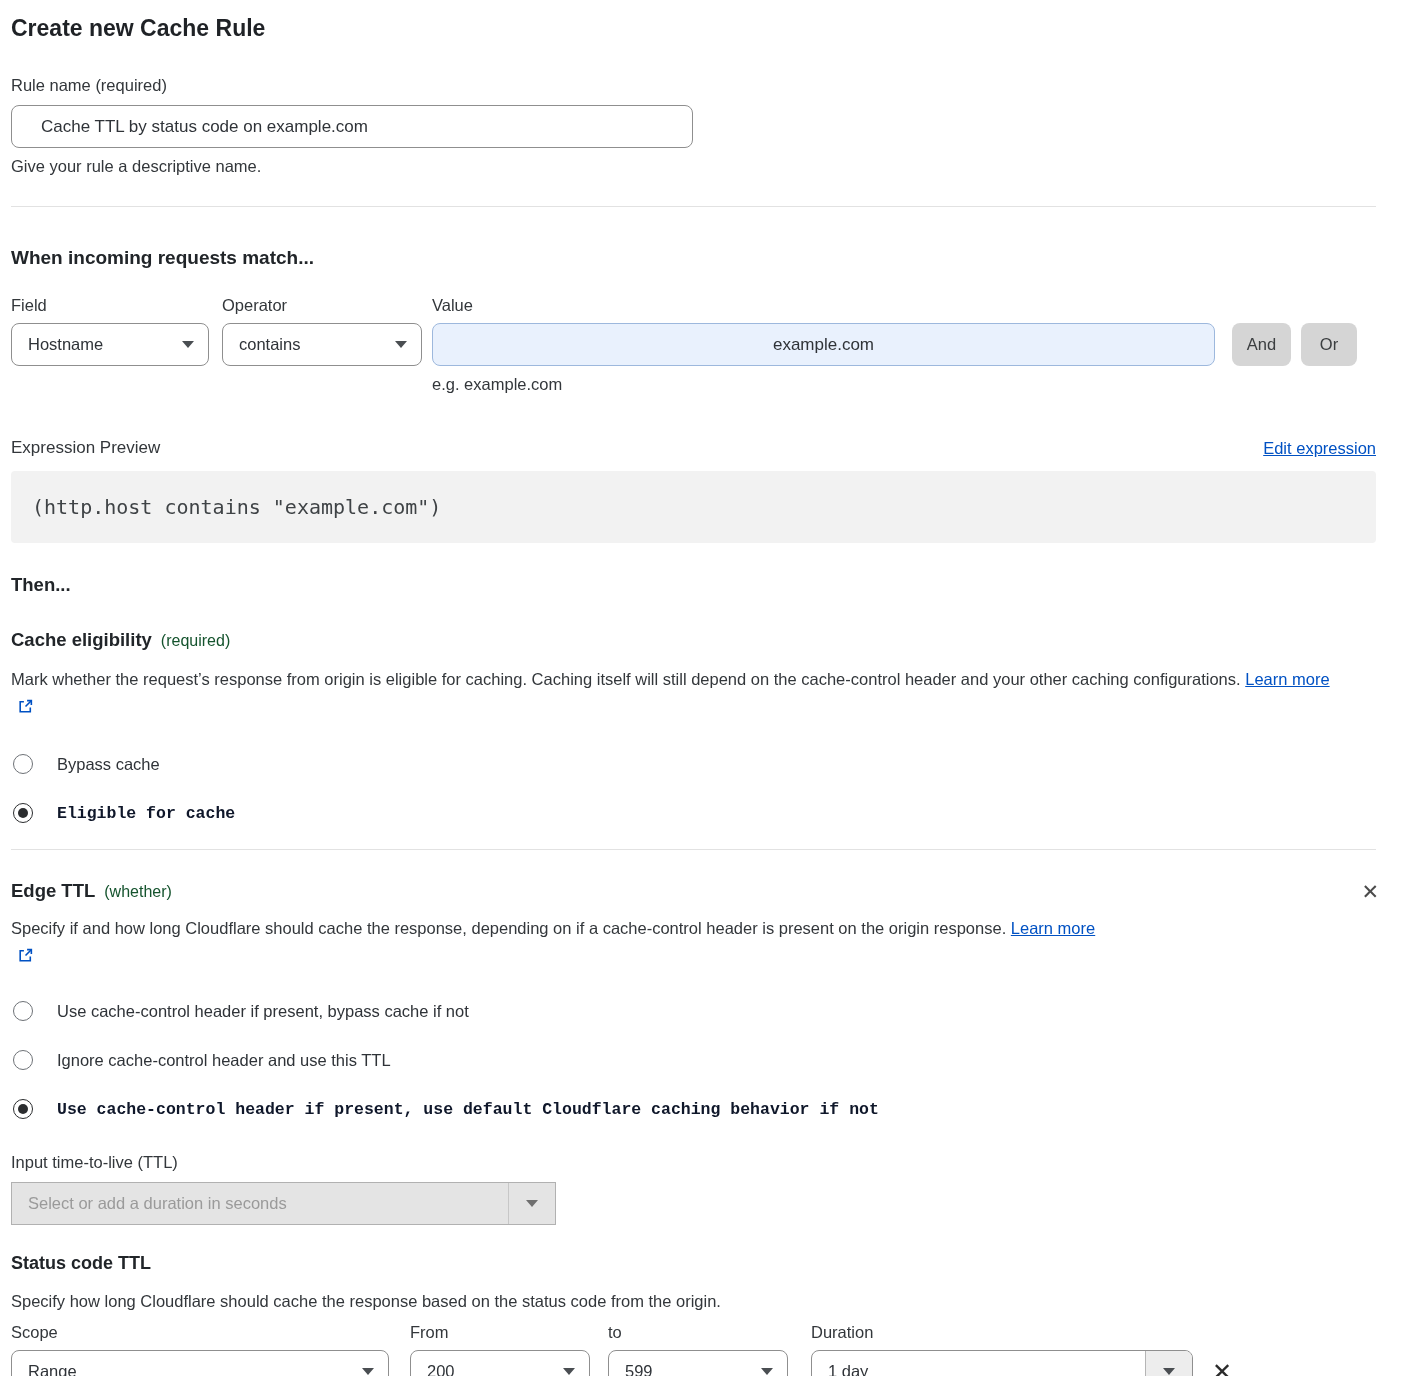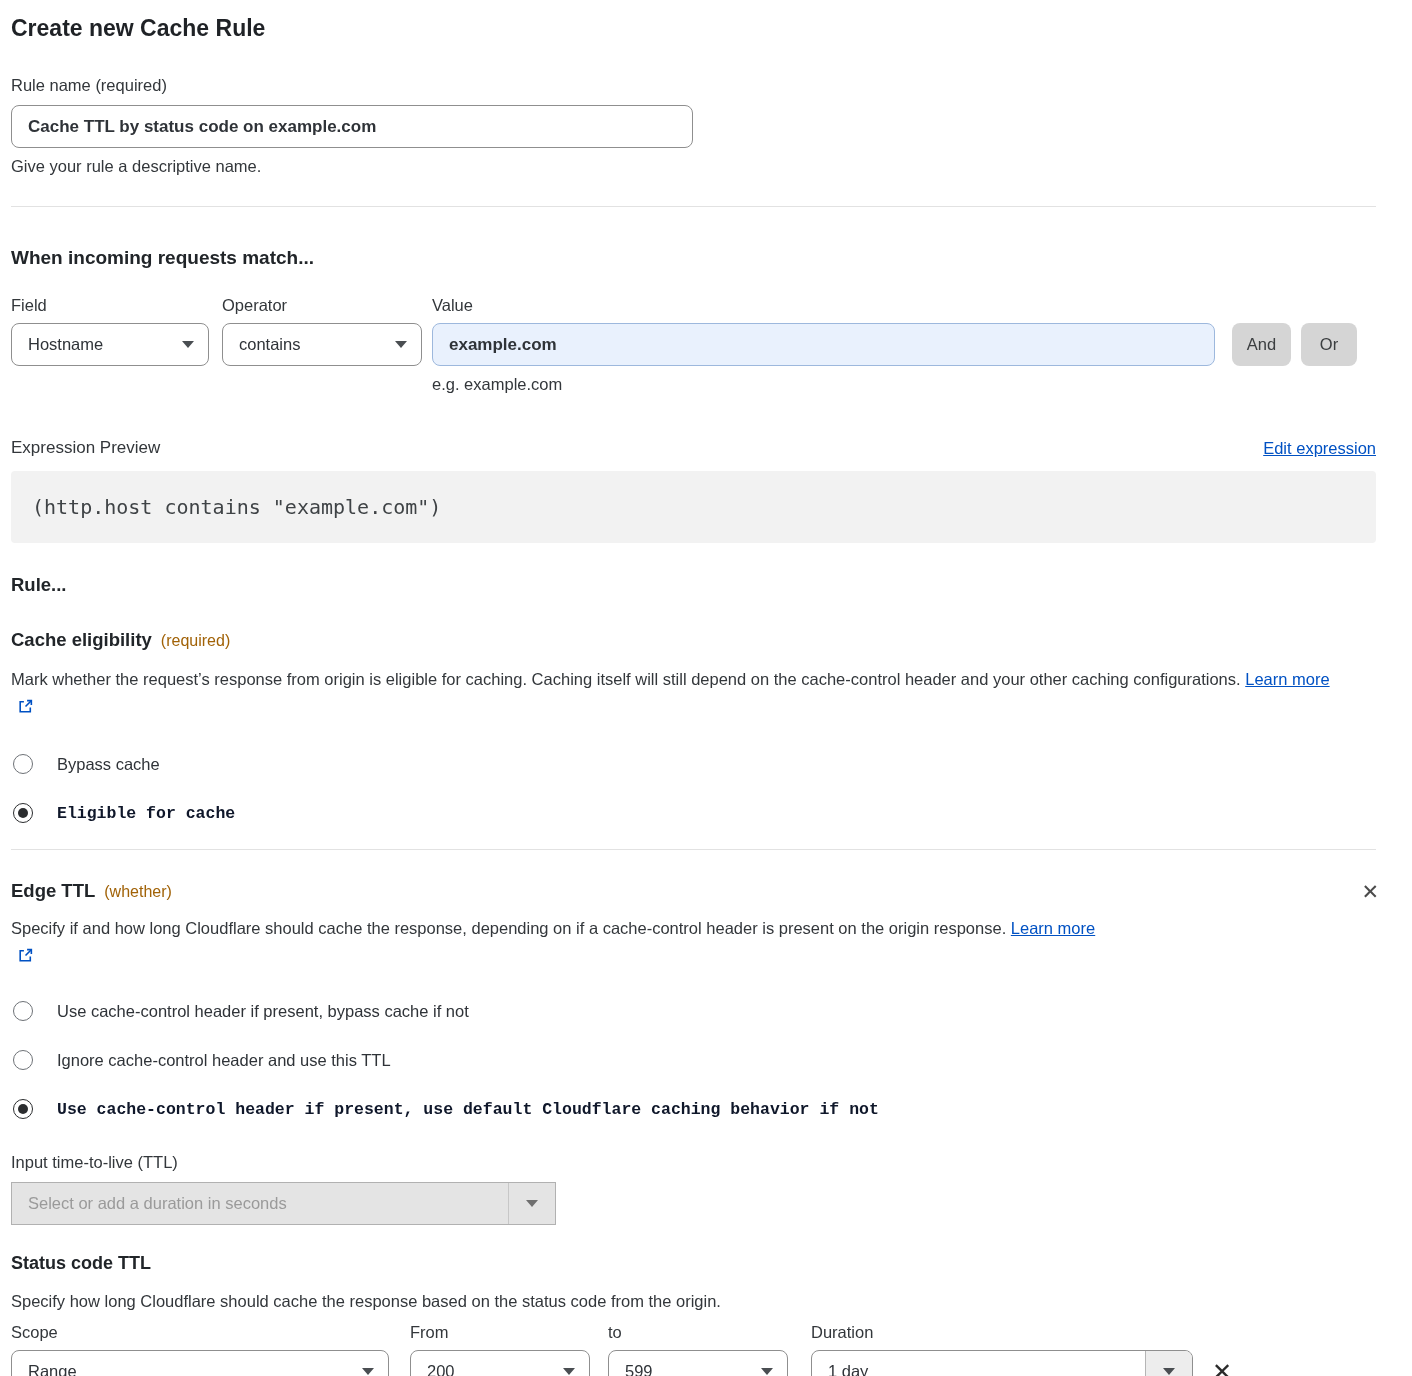--- a/index.html
+++ b/index.html
@@ -7,32 +7,32 @@
   body {
     width:1412px; height:1376px;
     font-family:"Liberation Sans", sans-serif;
     color:#2f3338; overflow:hidden;
   }
   .page { padding:14px 36px 24px 11px; width:1412px; }
 
   h1.page-title { font-size:23px; font-weight:bold; color:#1f2226; line-height:28px; }
   .lbl { font-size:16.5px; color:#33373b; line-height:20px; }
   .helper { font-size:16.5px; color:#33373b; }
-  .qualifier { font-size:16px; color:#a16207; font-weight:normal; margin-left:9px; }
+  .qualifier { font-size:16px; color:#14532d; font-weight:normal; margin-left:9px; }
   .divider { border:none; border-top:1px solid #e2e2e2; height:0; margin-left:0; }
   h2.sec { font-size:19px; font-weight:bold; color:#212529; }
   h3.sub { font-size:18.5px; font-weight:bold; color:#212529; }
   .para { font-size:16.5px; line-height:28px; color:#33373b; }
 
   .text-input {
     height:43px; border:1px solid #8f8f8f; border-radius:8px;
-    padding:0 16px; font-size:17px; color:#2f3338; background:#fff;
-    font-family:"Liberation Sans", sans-serif; width:682px; outline:none;font-weight:bold;
-  }
-  .value-input { background:#e9f1fd; border-color:#9db8dd; width:783px; }
+    padding:0 29px; font-size:17px; color:#2f3338; background:#fff;
+    font-family:"Liberation Sans", sans-serif; width:682px; outline:none;
+  }
+  .value-input { background:#e9f1fd; border-color:#9db8dd; width:783px;text-align:center; }
 
   .select {
     display:flex; align-items:center; justify-content:space-between;
     height:43px; border:1px solid #8f8f8f; border-radius:8px;
     padding:0 14px 0 16px; background:#fff; font-size:16.5px; color:#2f3338;
     cursor:pointer;
   }
   .caret {
     width:0; height:0; flex:none;
     border-left:6px solid transparent; border-right:6px solid transparent;
@@ -143,21 +143,21 @@
 
   
   <div class="header-flex" style="margin-top:44px; width:1365px;">
     <span class="lbl" style="font-size:17px;">Expression Preview</span>
     <a class="link">Edit expression</a>
   </div>
   <div class="code-block" style="margin-top:13px;">
     <span>(http.host contains "example.com")</span>
   </div>
 
-  <h3 class="sub" style="margin-top:31px;">Rule...</h3>
+  <h3 class="sub" style="margin-top:31px;">Then...</h3>
 
   
   <h3 class="sub" style="margin-top:33px;">
     <span>Cache eligibility</span><span class="qualifier">(required)</span>
   </h3>
   <div class="para" style="margin-top:14px; max-width:1340px;">
     <span>Mark whether the request’s response from origin is eligible for caching. Caching itself will still depend on the cache-control header and your other caching configurations.</span>
     <a class="link">Learn more</a><span class="ext-icon"><svg width="17" height="17" viewBox="0 0 16 16">
           <path d="M6.5 3.5H3v9.5h9.5V9" fill="none" stroke="currentColor" stroke-width="1.5"></path>
           <path d="M9.5 2.5h4v4" fill="none" stroke="currentColor" stroke-width="1.5"></path>

